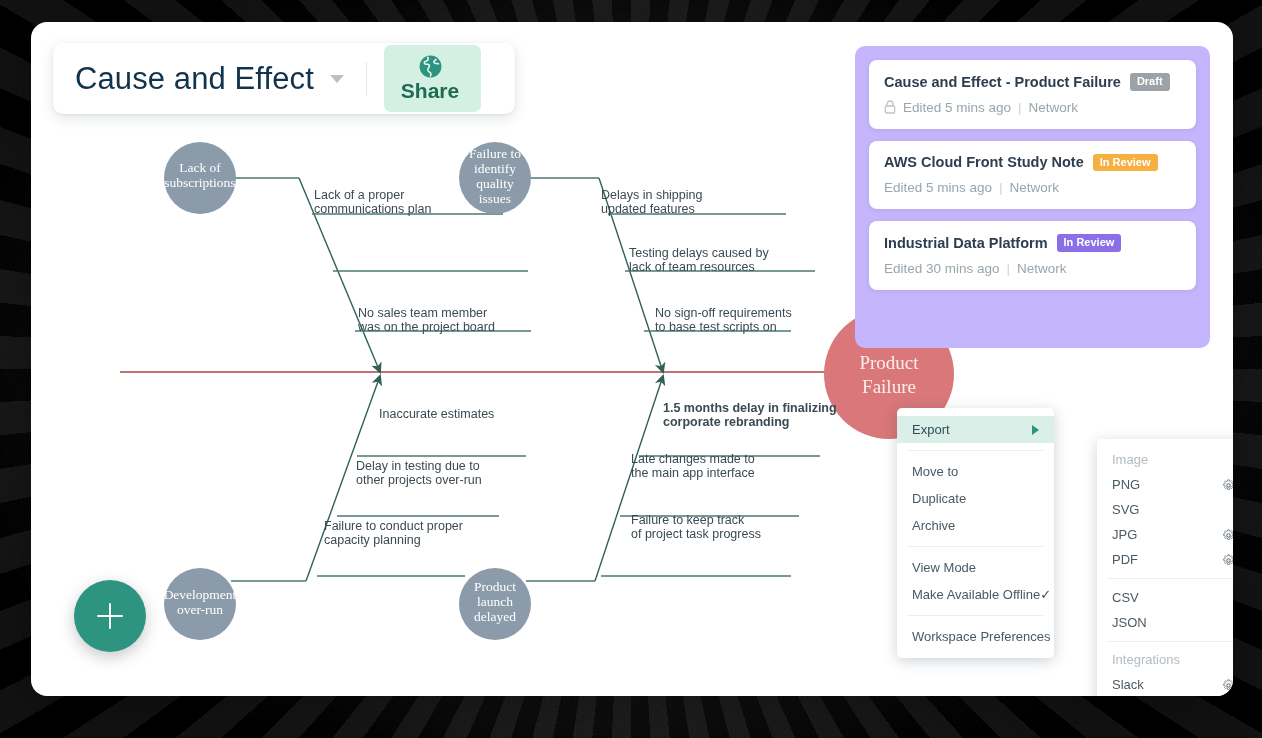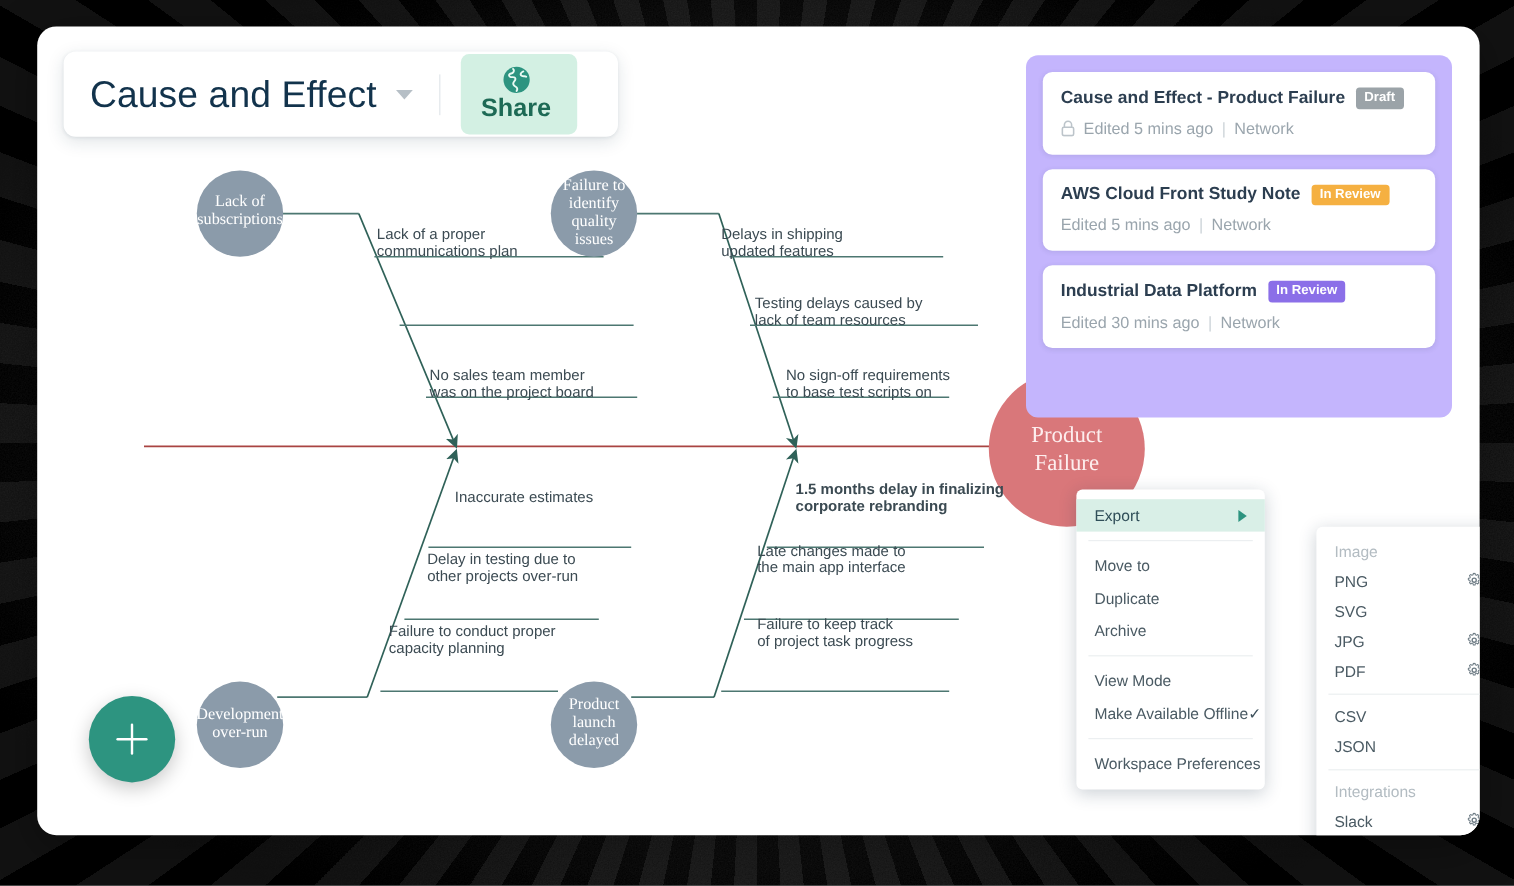--- a/index.html
+++ b/index.html
@@ -229,21 +229,21 @@
     color: #4a5a63;
     margin-left: 43px;
   }
   .sub-head {
     padding: 4px 15px 5px 15px;
     color: #b3bcc2;
     font-size: 13px;
   }
   .si {
     display: flex;
-    align-items: flex-start;
+    align-items: flex-end;
     justify-content: space-between;
     padding: 5px 13px 5px 15px;
     cursor: pointer;
   }
   .gear { width: 13px; height: 13px; display: block; }
   .si-sep { height: 1px; background: #eceff1; margin: 6px 10px; }
 </style>
 </head>
 <body>
 

